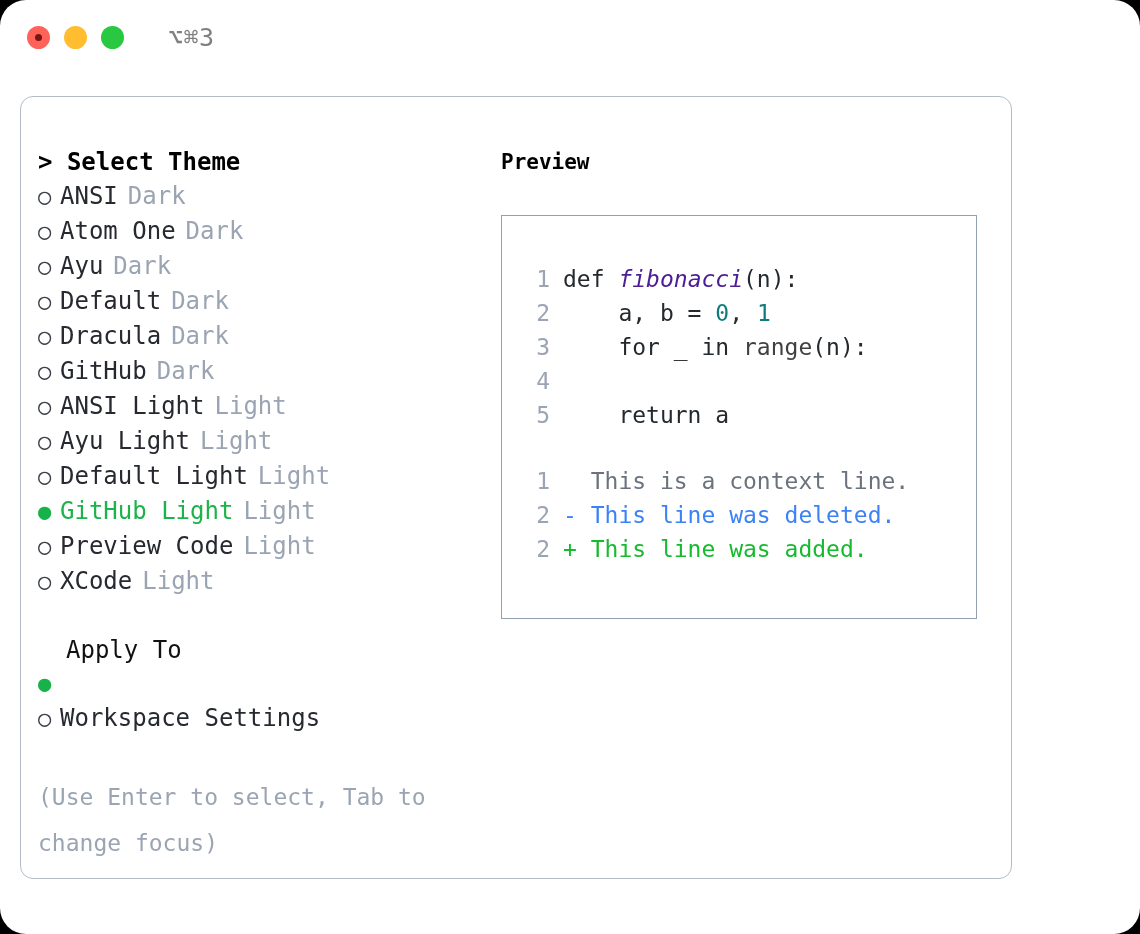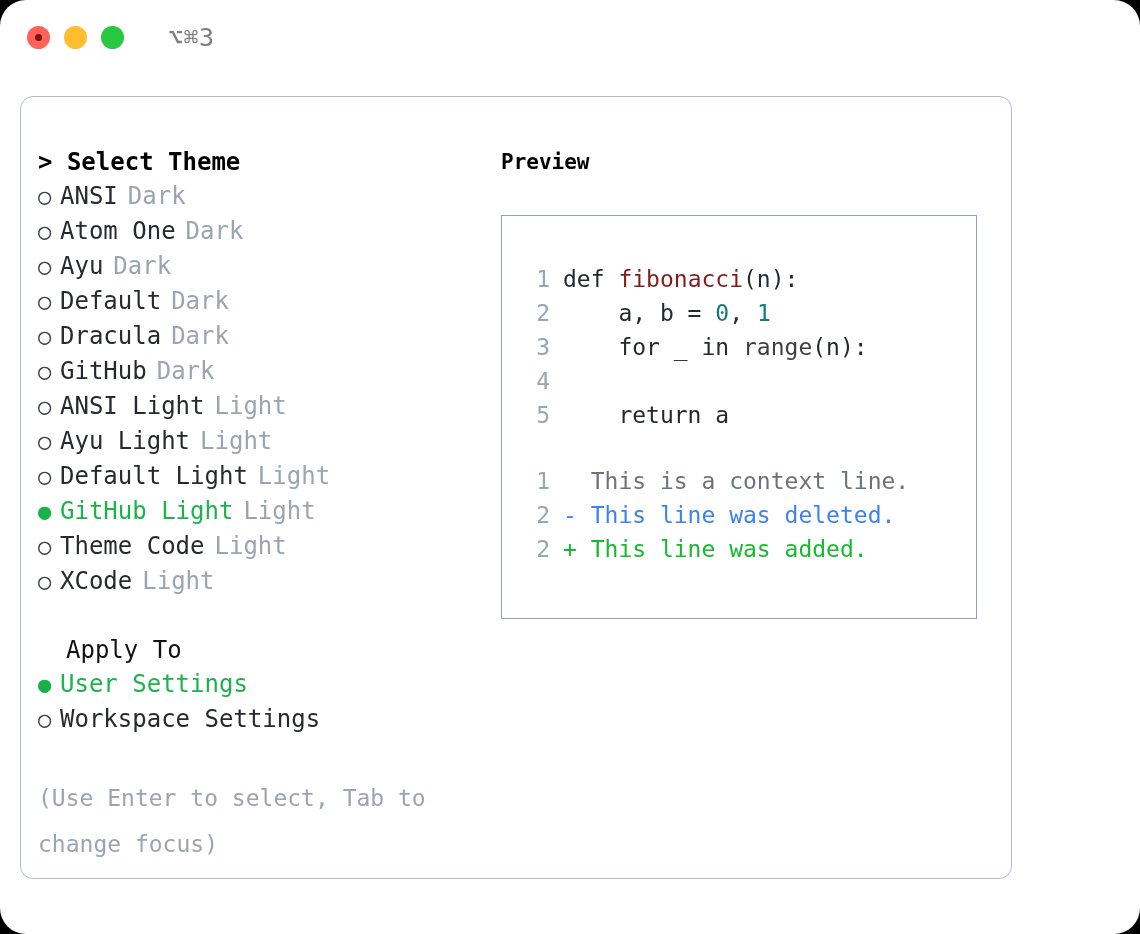--- a/index.html
+++ b/index.html
@@ -196,21 +196,21 @@
   }
   .lineno {
     flex: 0 0 28px;
     text-align: right;
     color: #9aa4b2;
     margin-right: 13px;
   }
   .code-text { color: #24292e; }
 
   .tok-plain { color: #24292e; }
-  .tok-func  { color: #7f1d1d; }
+  .tok-func  { color: #4c1d95; font-style: italic; }
   .tok-num   { color: #0f7b7b; }
   .tok-call  { color: #404040; }
 
   .diff-block { margin-top: 32px; }
   .diff-context .code-text { color: #6a737d; }
   .diff-del .code-text     { color: #3b82f6; }
   .diff-add .code-text     { color: #16ba2e; }
 </style>
 </head>
 <body>
@@ -237,28 +237,28 @@
             <li class="option-row"><span class="bullet">○</span><span class="opt-label">ANSI</span><span class="opt-variant">Dark</span></li>
             <li class="option-row"><span class="bullet">○</span><span class="opt-label">Atom One</span><span class="opt-variant">Dark</span></li>
             <li class="option-row"><span class="bullet">○</span><span class="opt-label">Ayu</span><span class="opt-variant">Dark</span></li>
             <li class="option-row"><span class="bullet">○</span><span class="opt-label">Default</span><span class="opt-variant">Dark</span></li>
             <li class="option-row"><span class="bullet">○</span><span class="opt-label">Dracula</span><span class="opt-variant">Dark</span></li>
             <li class="option-row"><span class="bullet">○</span><span class="opt-label">GitHub</span><span class="opt-variant">Dark</span></li>
             <li class="option-row"><span class="bullet">○</span><span class="opt-label">ANSI Light</span><span class="opt-variant">Light</span></li>
             <li class="option-row"><span class="bullet">○</span><span class="opt-label">Ayu Light</span><span class="opt-variant">Light</span></li>
             <li class="option-row"><span class="bullet">○</span><span class="opt-label">Default Light</span><span class="opt-variant">Light</span></li>
             <li class="option-row selected"><span class="bullet selected">●</span><span class="opt-label">GitHub Light</span><span class="opt-variant">Light</span></li>
-            <li class="option-row"><span class="bullet">○</span><span class="opt-label">Theme Code</span><span class="opt-variant">Light</span></li>
+            <li class="option-row"><span class="bullet">○</span><span class="opt-label">Preview Code</span><span class="opt-variant">Light</span></li>
             <li class="option-row"><span class="bullet">○</span><span class="opt-label">XCode</span><span class="opt-variant">Light</span></li>
           </ul>
 
         <div class="applyto-block">
           <div class="section-heading unfocused">Apply To</div>
           <ul class="option-list">
-              <li class="option-row selected"><span class="bullet selected">●</span><span class="opt-label">User Settings</span></li>
+              <li class="option-row selected"><span class="bullet selected">●</span></li>
               <li class="option-row"><span class="bullet">○</span><span class="opt-label">Workspace Settings</span></li>
             </ul>
         </div>
 
         <div class="hint">(Use Enter to select, Tab to change focus)</div>
       </div>
 
       <div class="right-col">
         <div class="preview-heading">Preview</div>
 

